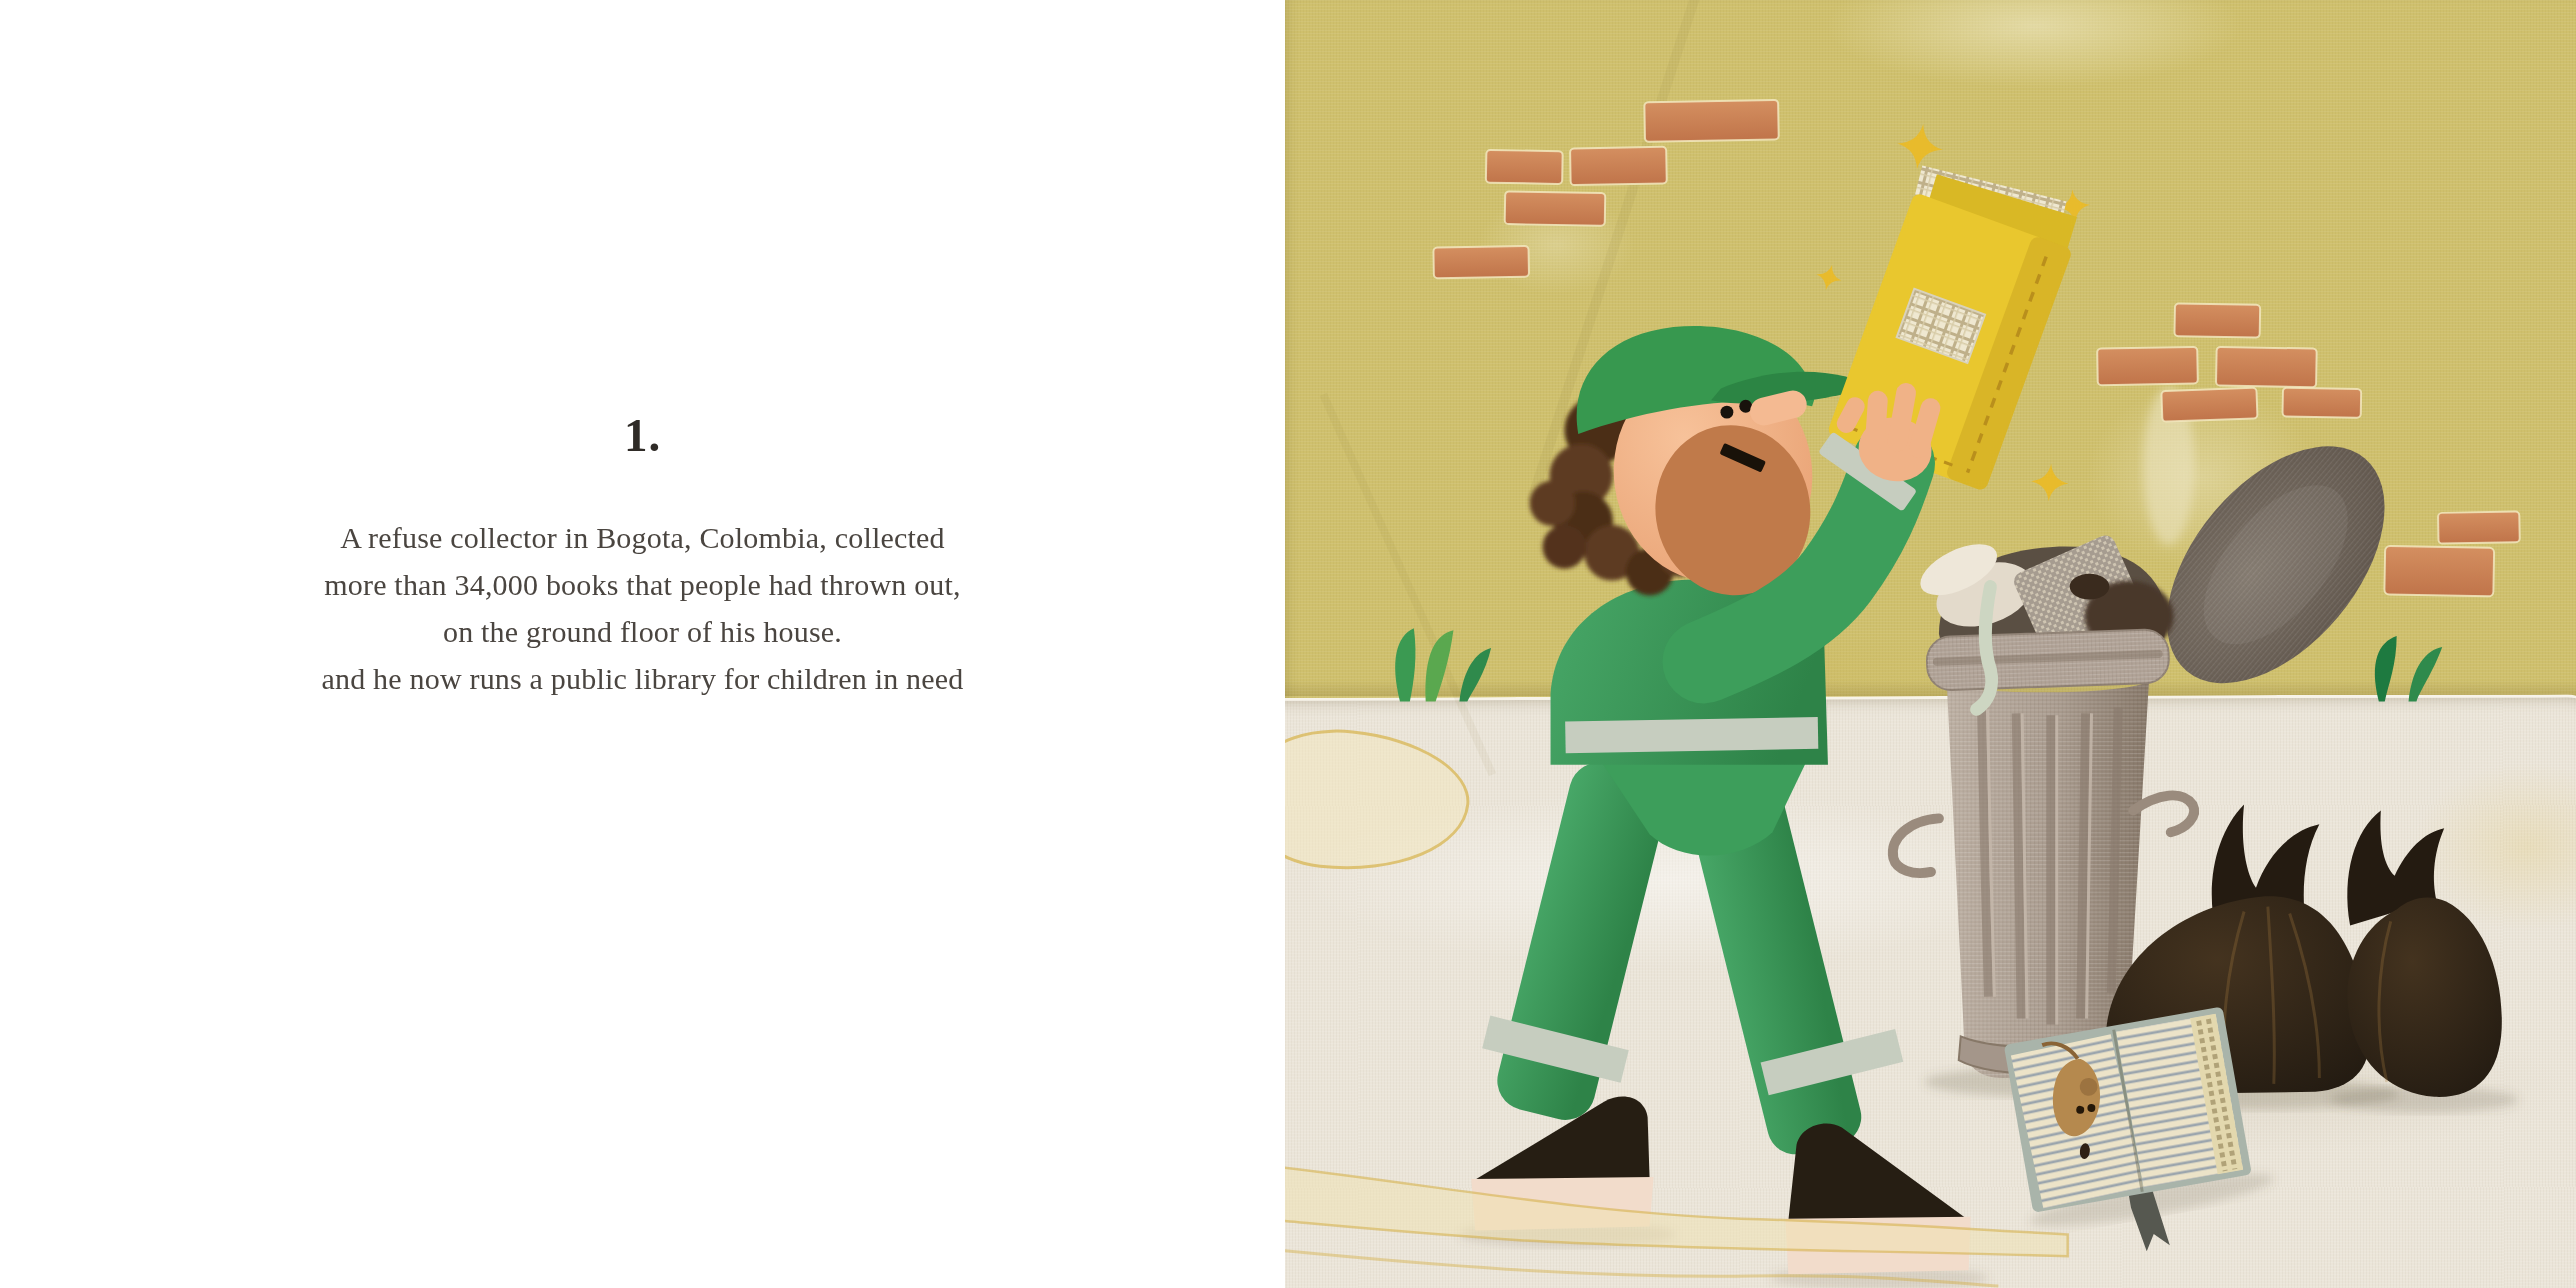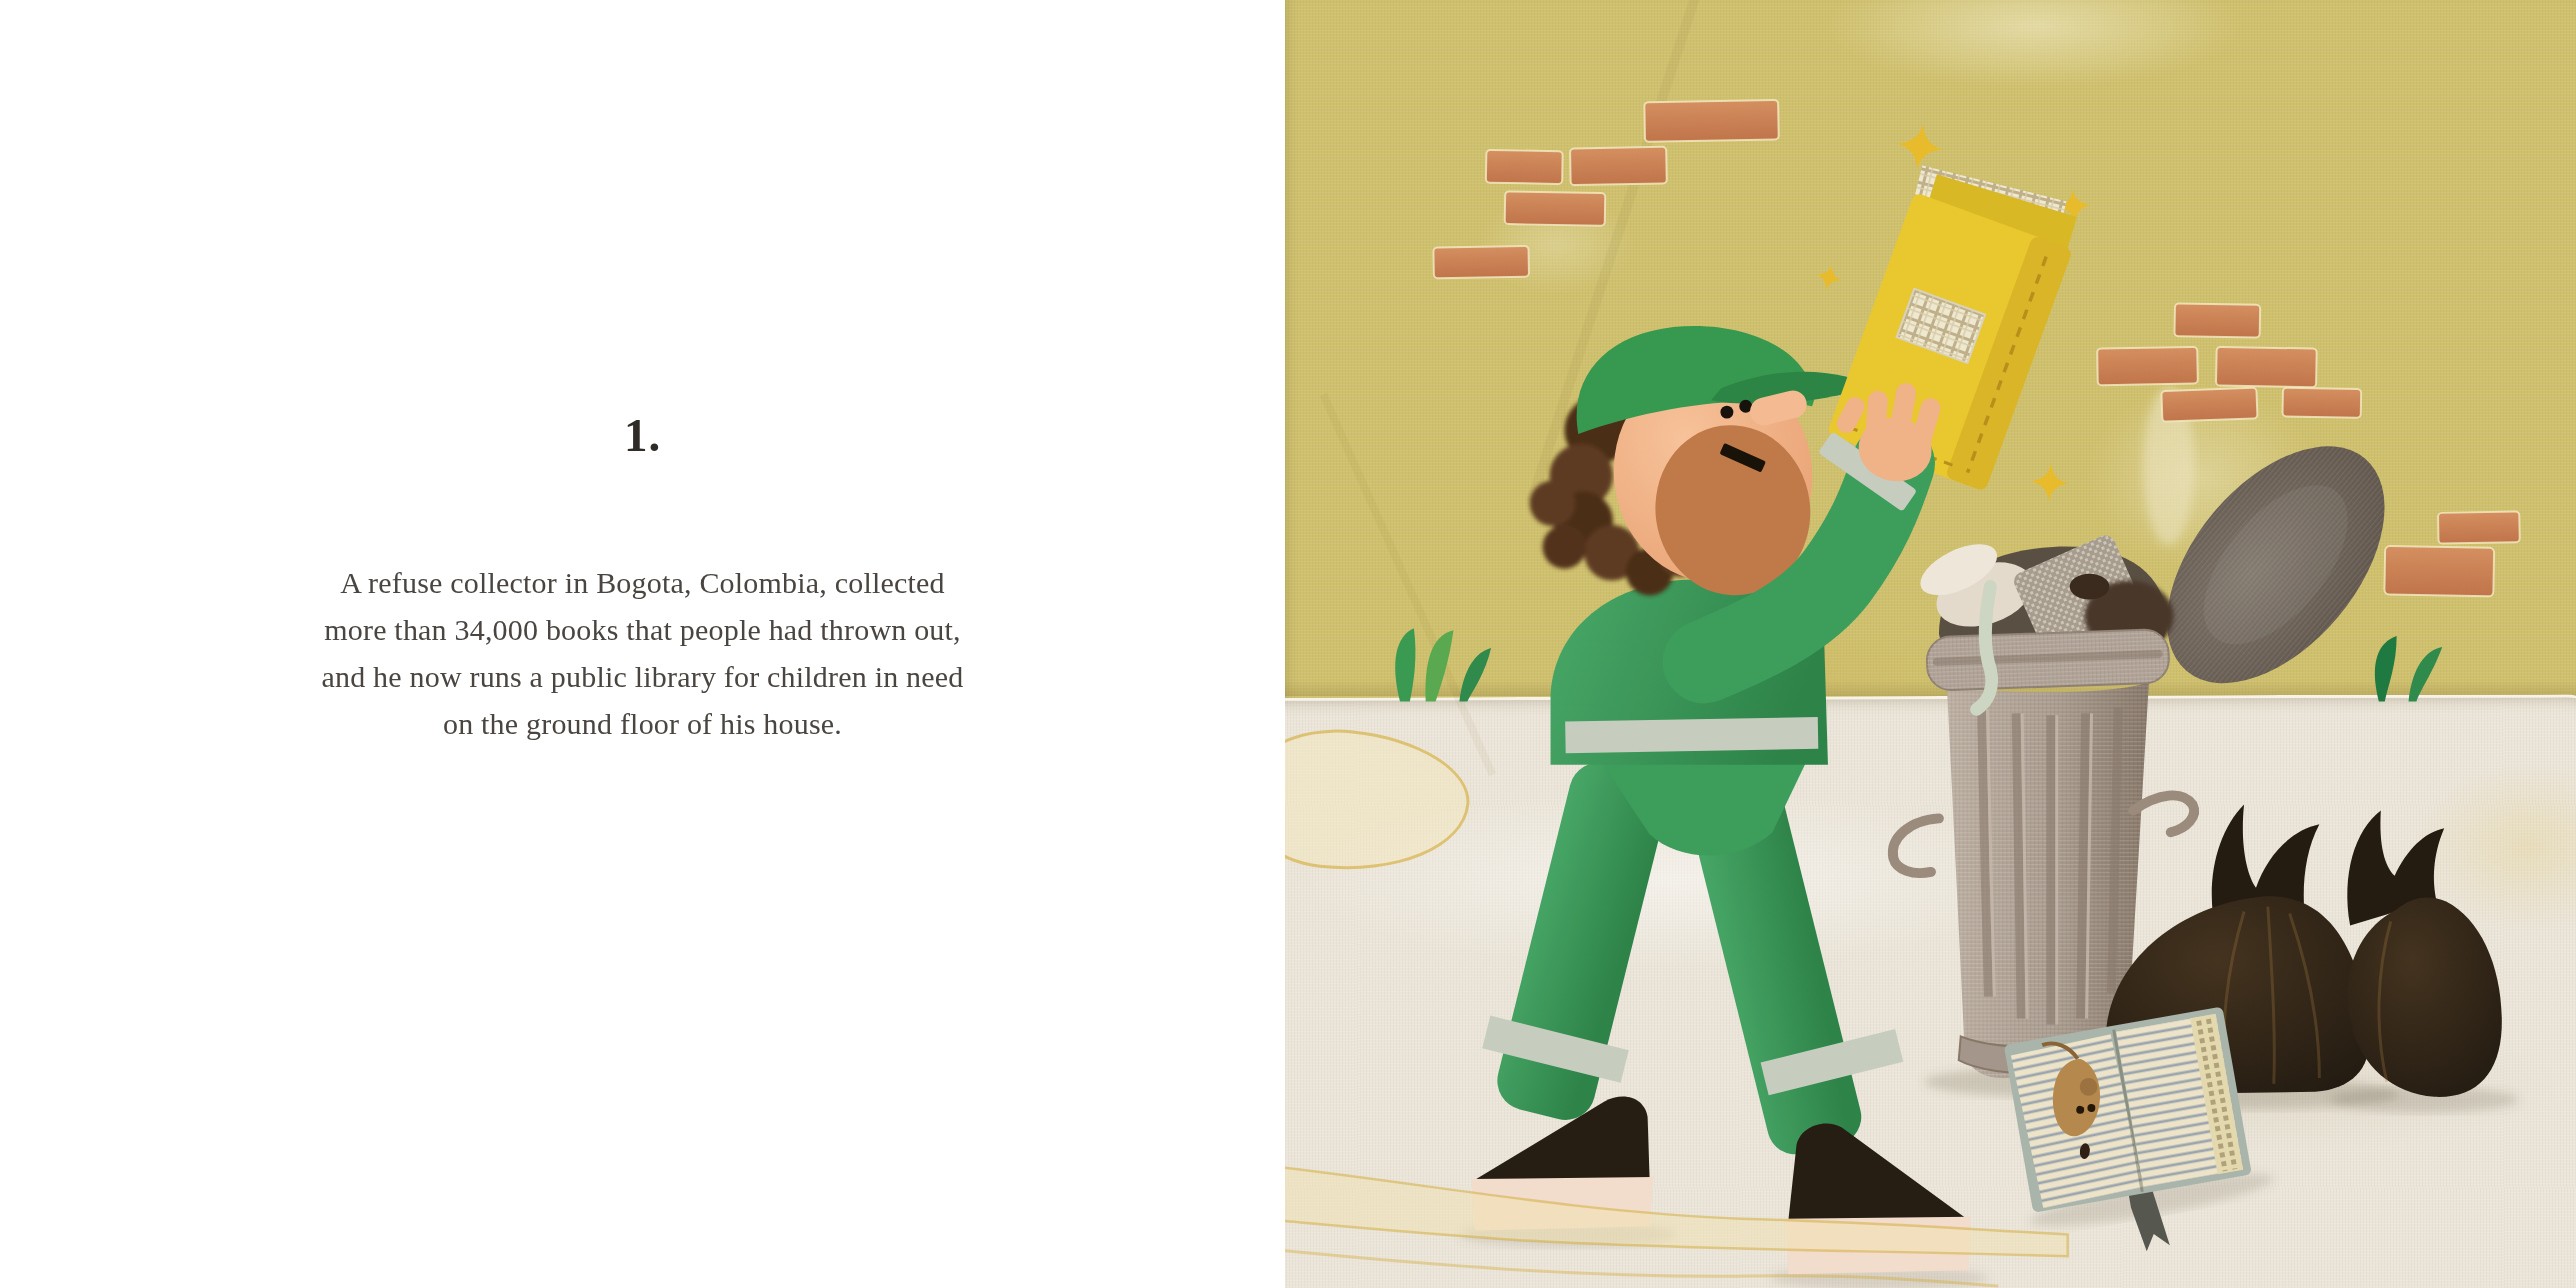--- a/index.html
+++ b/index.html
@@ -21,21 +21,21 @@
     flex:0 0 auto;
   }
   .chapter-marker{
     margin:0;
     font-size:47px;
     font-weight:bold;
     letter-spacing:1px;
     color:var(--text_heading,#2f2b27);
   }
   .body-text{
-    margin:97px auto 0 auto;
+    margin:52px auto 0 auto;
     max-width:773px;
     font-size:30px;
     line-height:47px;
     letter-spacing:0.2px;
     color:var(--text_body,#4a4540);
   }
   .body-line{display:block;white-space:nowrap;}
   
   .illustration-page{
     position:relative;
@@ -87,22 +87,22 @@
 </head>
 <body>
 
 <div class="spread">
 
   <div class="left-page">
     <h1 class="chapter-marker">1.</h1>
     <p class="body-text">
       <span class="body-line">A refuse collector in Bogota, Colombia, collected</span>
       <span class="body-line">more than 34,000 books that people had thrown out,</span>
+      <span class="body-line">on the ground floor of his house.</span>
       <span class="body-line">and he now runs a public library for children in need</span>
-      <span class="body-line">on the ground floor of his house.</span>
     </p>
   </div>
 
   <div class="illustration-page" aria-label="Felt and fabric collage: a refuse collector in a green uniform with reflective stripes and a green cap lifts a sparkling yellow book from the rubbish; beside him a knitted grey garbage can overflows, its lid flying off, next to two tied black refuse sacks and an open striped notebook with a small mouse, all against a mustard cloth wall with torn brick patches, grass tufts and gold sparkles above a white cloth pavement with yellow stains.">
 
     <div class="horizon-shadow"></div>
     <div class="pavement"></div>
     <div class="stain stain-left"></div>
     <div class="stain stain-right-wash"></div>
 

